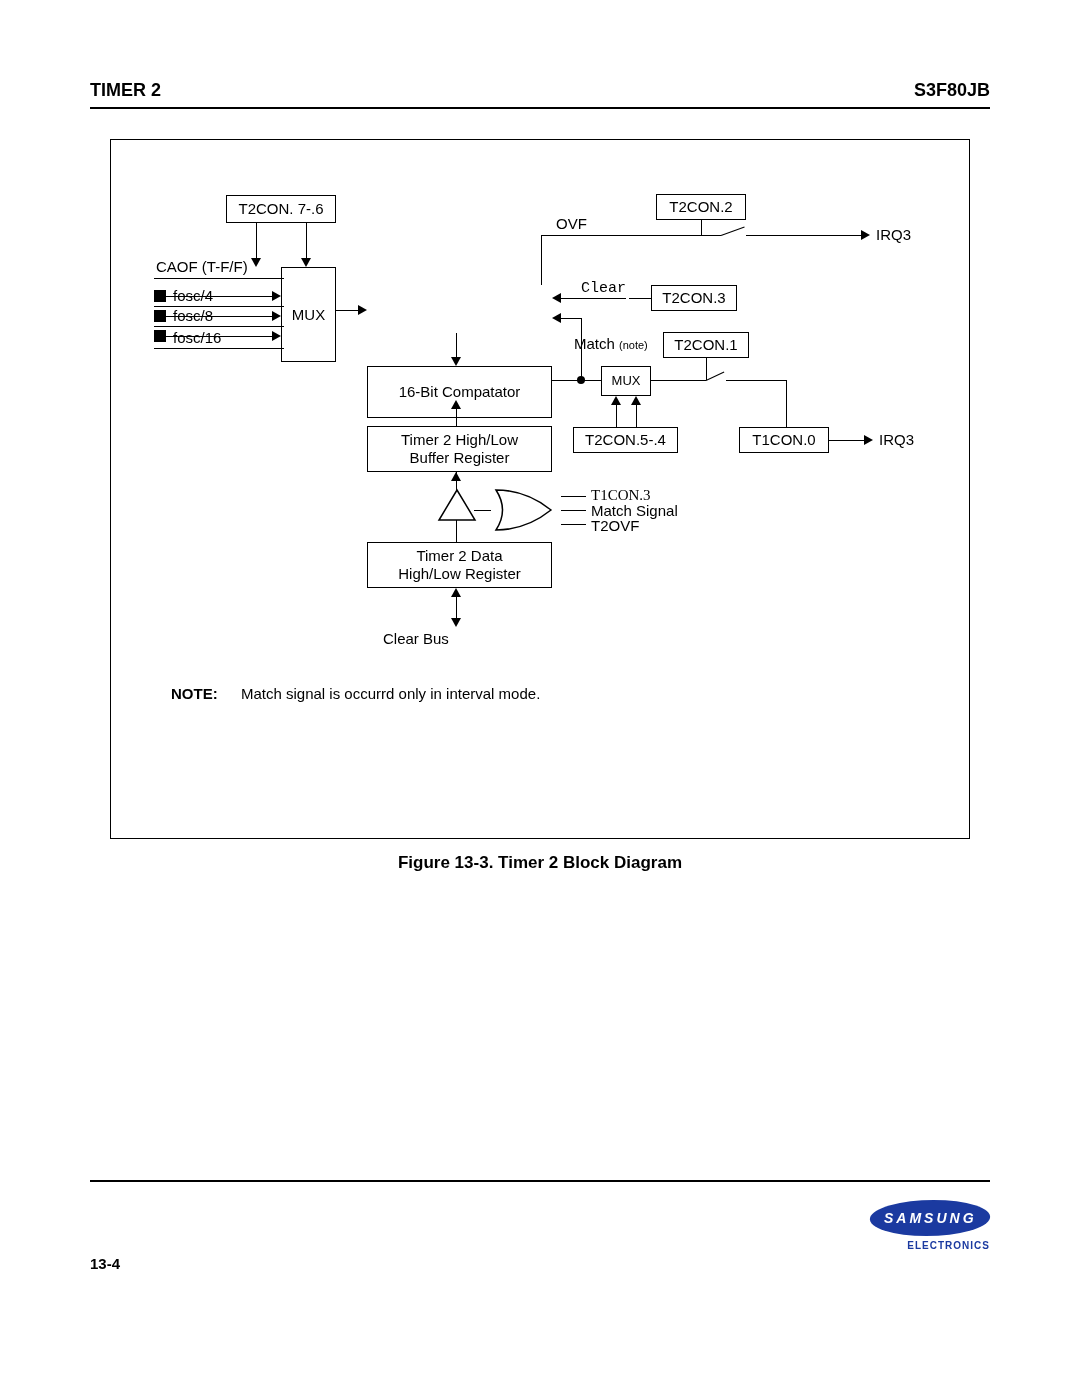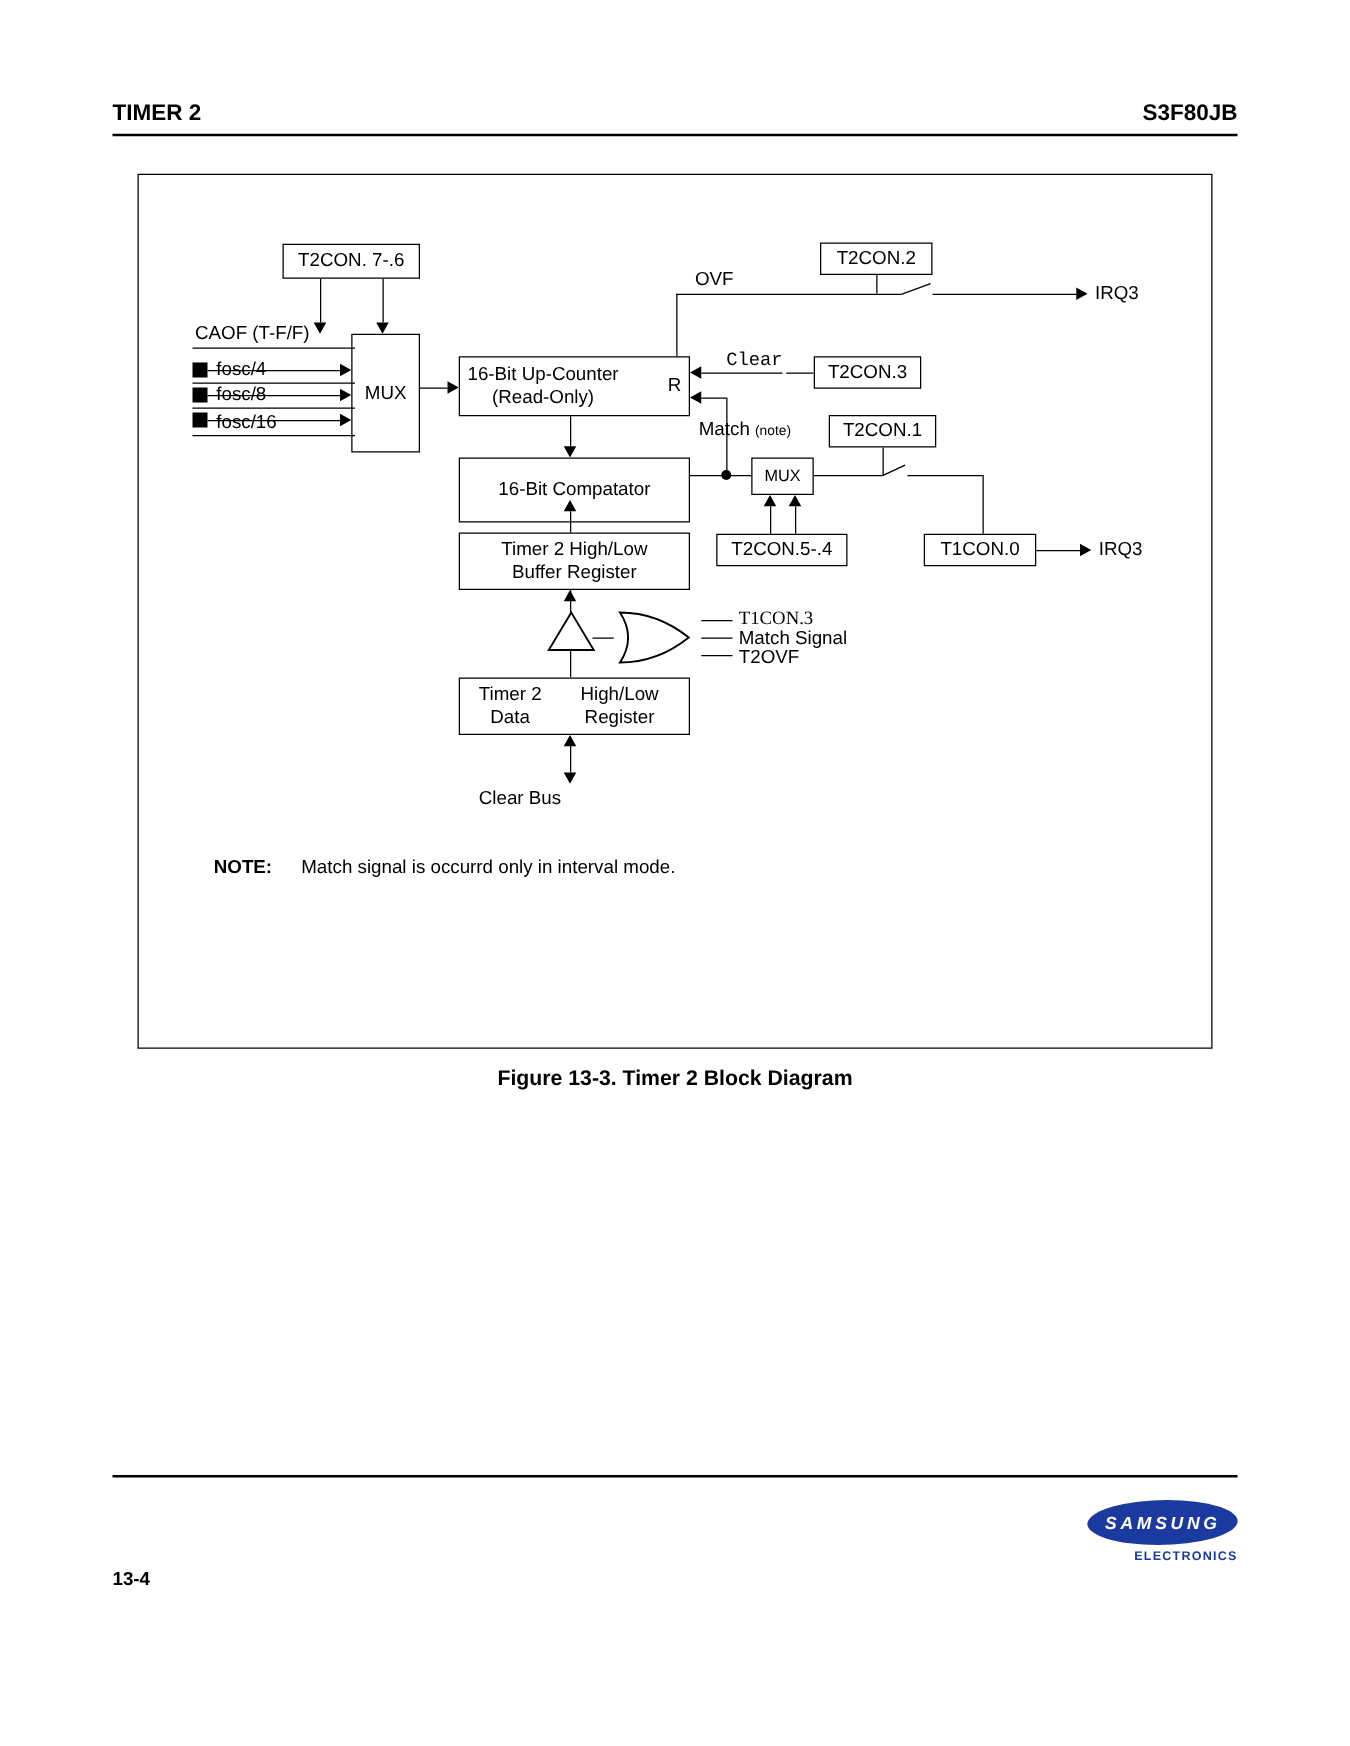--- a/index.html
+++ b/index.html
@@ -143,27 +143,20 @@
 
     <div class="blk" style="left:43px; top:190px;"></div>
     <span class="lbl" style="left:62px; top:189px;">fosc/16</span>
     <div class="hline" style="left:55px; top:196px; width:106px;"></div>
     <div class="arrow-head ah-right" style="left:161px; top:191px;"></div>
     <div class="hline" style="left:43px; top:208px; width:130px;"></div>
 
     <div class="hline" style="left:225px; top:170px; width:22px;"></div>
     <div class="arrow-head ah-right" style="left:247px; top:165px;"></div>
 
-    <div class="box" style="left:256px; top:145px; width:185px; height:48px; flex-direction:row; justify-content:space-between; padding:0 6px;">
-      <span style="position:static; text-align:center;">
-        <span style="position:static; display:block;">16-Bit Up-Counter</span>
-        <span style="position:static; display:block;">(Read-Only)</span>
-      </span>
-      <span style="position:static;">R</span>
-    </div>
 
     <div class="vline" style="left:430px; top:95px; height:50px;"></div>
     <div class="hline" style="left:430px; top:95px; width:180px;"></div>
     <span class="lbl" style="left:445px; top:75px;">OVF</span>
 
     <div class="box" style="left:545px; top:54px; width:90px; height:26px;">
       <span>T2CON.2</span>
     </div>
     <div class="vline" style="left:590px; top:80px; height:15px;"></div>
 
@@ -188,21 +181,21 @@
     <div class="vline" style="left:345px; top:193px; height:24px;"></div>
     <div class="arrow-head ah-down" style="left:340px; top:217px;"></div>
 
     <div class="box" style="left:256px; top:226px; width:185px; height:52px;">
       <span>16-Bit Compatator</span>
     </div>
 
     <div class="hline" style="left:441px; top:240px; width:50px;"></div>
     <div class="dot" style="left:466px; top:236px;"></div>
 
-    <span class="lbl" style="left:448px; top:195px;">
+    <span class="lbl" style="left:463px; top:195px;">
       <span style="position:static;">Match</span>
       <span style="position:static;" class="small">(note)</span>
     </span>
 
     <div class="box" style="left:490px; top:226px; width:50px; height:30px; font-size:13px;">
       <span>MUX</span>
     </div>
 
     <div class="box" style="left:552px; top:192px; width:86px; height:26px;">
       <span>T2CON.1</span>
@@ -253,21 +246,21 @@
 
     <div class="hline" style="left:363px; top:370px; width:17px;"></div>
 
     <div class="hline" style="left:450px; top:356px; width:25px;"></div>
     <span class="lbl" style="left:480px; top:347px;font-family:Liberation Serif, serif;">T1CON.3</span>
     <div class="hline" style="left:450px; top:370px; width:25px;"></div>
     <span class="lbl" style="left:480px; top:362px;">Match Signal</span>
     <div class="hline" style="left:450px; top:384px; width:25px;"></div>
     <span class="lbl" style="left:480px; top:377px;">T2OVF</span>
 
-    <div class="box" style="left:256px; top:402px; width:185px; height:46px; flex-direction:row;">
+    <div class="box" style="left:256px; top:402px; width:185px; height:46px; flex-direction:column;">
       <span style="position:static;">Timer 2 Data</span>
       <span style="position:static;">High/Low Register</span>
     </div>
 
     <div class="vline" style="left:345px; top:456px; height:22px;"></div>
     <div class="arrow-head ah-up" style="left:340px; top:448px;"></div>
     <div class="arrow-head ah-down" style="left:340px; top:478px;"></div>
     <span class="lbl" style="left:272px; top:490px;">Clear Bus</span>
 
     <span class="lbl" style="left:60px; top:545px; font-weight:bold;">NOTE:</span>

